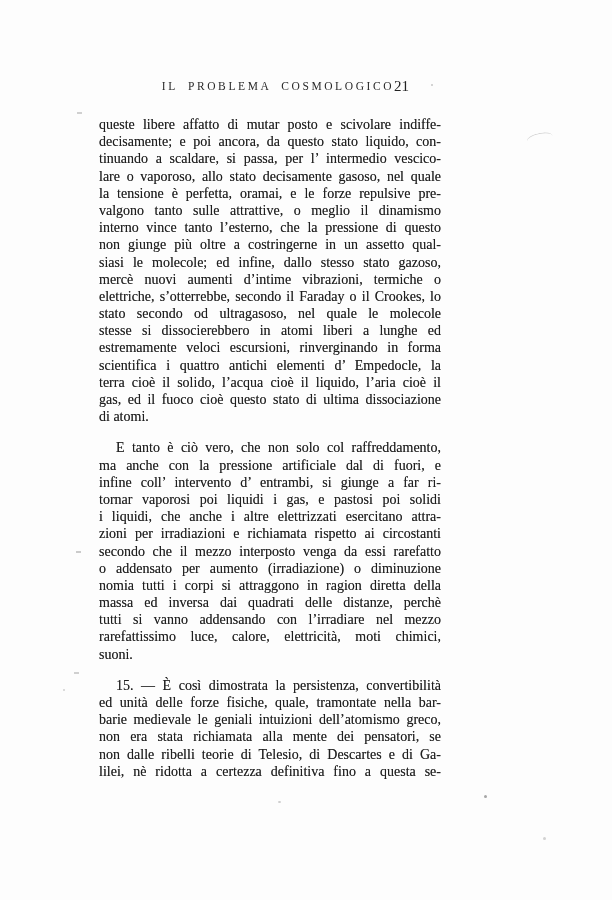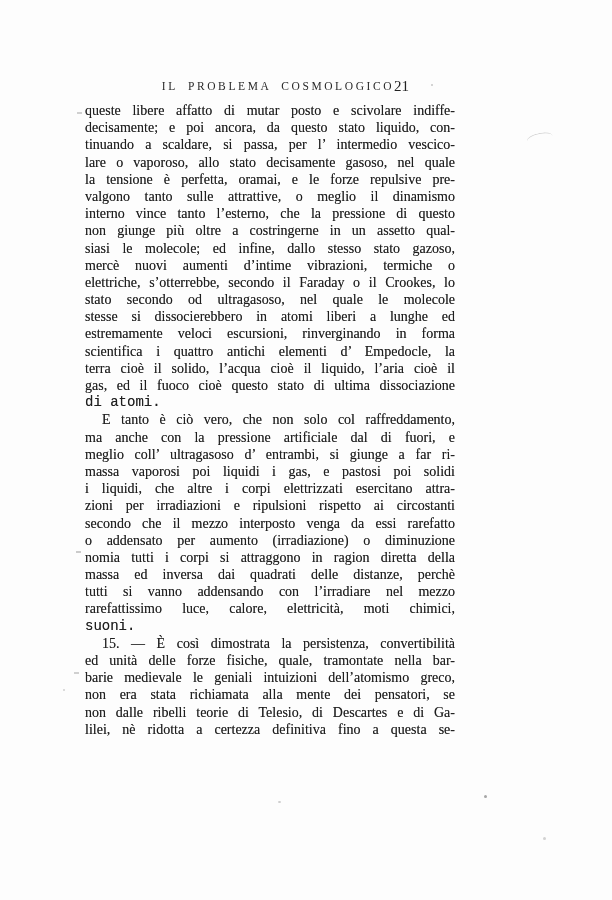--- a/index.html
+++ b/index.html
@@ -37,33 +37,33 @@
     right: 147px;
     font-size: 15px;
     color: #222222;
   }
   .text-block {
     position: absolute;
     left: 85px;
     top: 102px;
     width: 370px;
   }
-  .paragraph { margin: 0; padding: 0; }
+  .paragraph { margin: 14px; padding: 0; }
   .line {
     font-size: 14px;
     line-height: 17.2px;
     height: 17.2px;
     overflow: hidden;
     text-align: justify;
     text-align-last: justify;
     color: #1f1f1f;
     text-shadow: 0 0 0.4px rgba(20,20,20,0.55);
   }
   .line.indent { text-indent: 17px; font-family: Liberation Serif, serif; }
-  .line.unjust { text-align-last: left; font-family: Liberation Mono, monospace; }
+  .line.unjust { text-align-last: left; }
   .artifact { position: absolute; pointer-events: none; }
   .artifact.swoosh {
     left: 527px; top: 133px; width: 26px; height: 10px;
     border-top: 1.5px solid #aeaeae;
     border-radius: 50%;
     transform: rotate(-12deg);
     opacity: 0.55;
   }
   .artifact.speck { background: #909090; border-radius: 50%; }
   .artifact.s1 { left: 484px; top: 795px; width: 3px; height: 3px; opacity: 0.8; }
@@ -102,24 +102,24 @@
         <div class="line">stesse si dissocierebbero in atomi liberi a lunghe ed</div>
         <div class="line">estremamente veloci escursioni, rinverginando in forma</div>
         <div class="line">scientifica i quattro antichi elementi d’ Empedocle, la</div>
         <div class="line">terra cioè il solido, l’acqua cioè il liquido, l’aria cioè il</div>
         <div class="line">gas, ed il fuoco cioè questo stato di ultima dissociazione</div>
         <div class="line unjust">di atomi.</div>
       </div>
       <div class="paragraph">
         <div class="line indent">E tanto è ciò vero, che non solo col raffreddamento,</div>
         <div class="line">ma anche con la pressione artificiale dal di fuori, e</div>
-        <div class="line">meglio coll’ ultragasoso d’ entrambi, si giunge a far ri-</div>
-        <div class="line">massa vaporosi poi liquidi i gas, e pastosi poi solidi</div>
-        <div class="line">i liquidi, che altre i corpi elettrizzati esercitano attra-</div>
-        <div class="line">zioni per irradiazioni e ripulsioni rispetto ai circostanti</div>
+        <div class="line">infine coll’ intervento d’ entrambi, si giunge a far ri-</div>
+        <div class="line">tornar vaporosi poi liquidi i gas, e pastosi poi solidi</div>
+        <div class="line">i liquidi, che anche i altre elettrizzati esercitano attra-</div>
+        <div class="line">zioni per irradiazioni e richiamata rispetto ai circostanti</div>
         <div class="line">secondo che il mezzo interposto venga da essi rarefatto</div>
         <div class="line">o addensato per aumento (irradiazione) o diminuzione</div>
         <div class="line">nomia tutti i corpi si attraggono in ragion diretta della</div>
         <div class="line">massa ed inversa dai quadrati delle distanze, perchè</div>
         <div class="line">tutti si vanno addensando con l’irradiare nel mezzo</div>
         <div class="line">rarefattissimo luce, calore, elettricità, moti chimici,</div>
         <div class="line unjust">suoni.</div>
       </div>
       <div class="paragraph">
         <div class="line indent">15. — È così dimostrata la persistenza, convertibilità</div>

